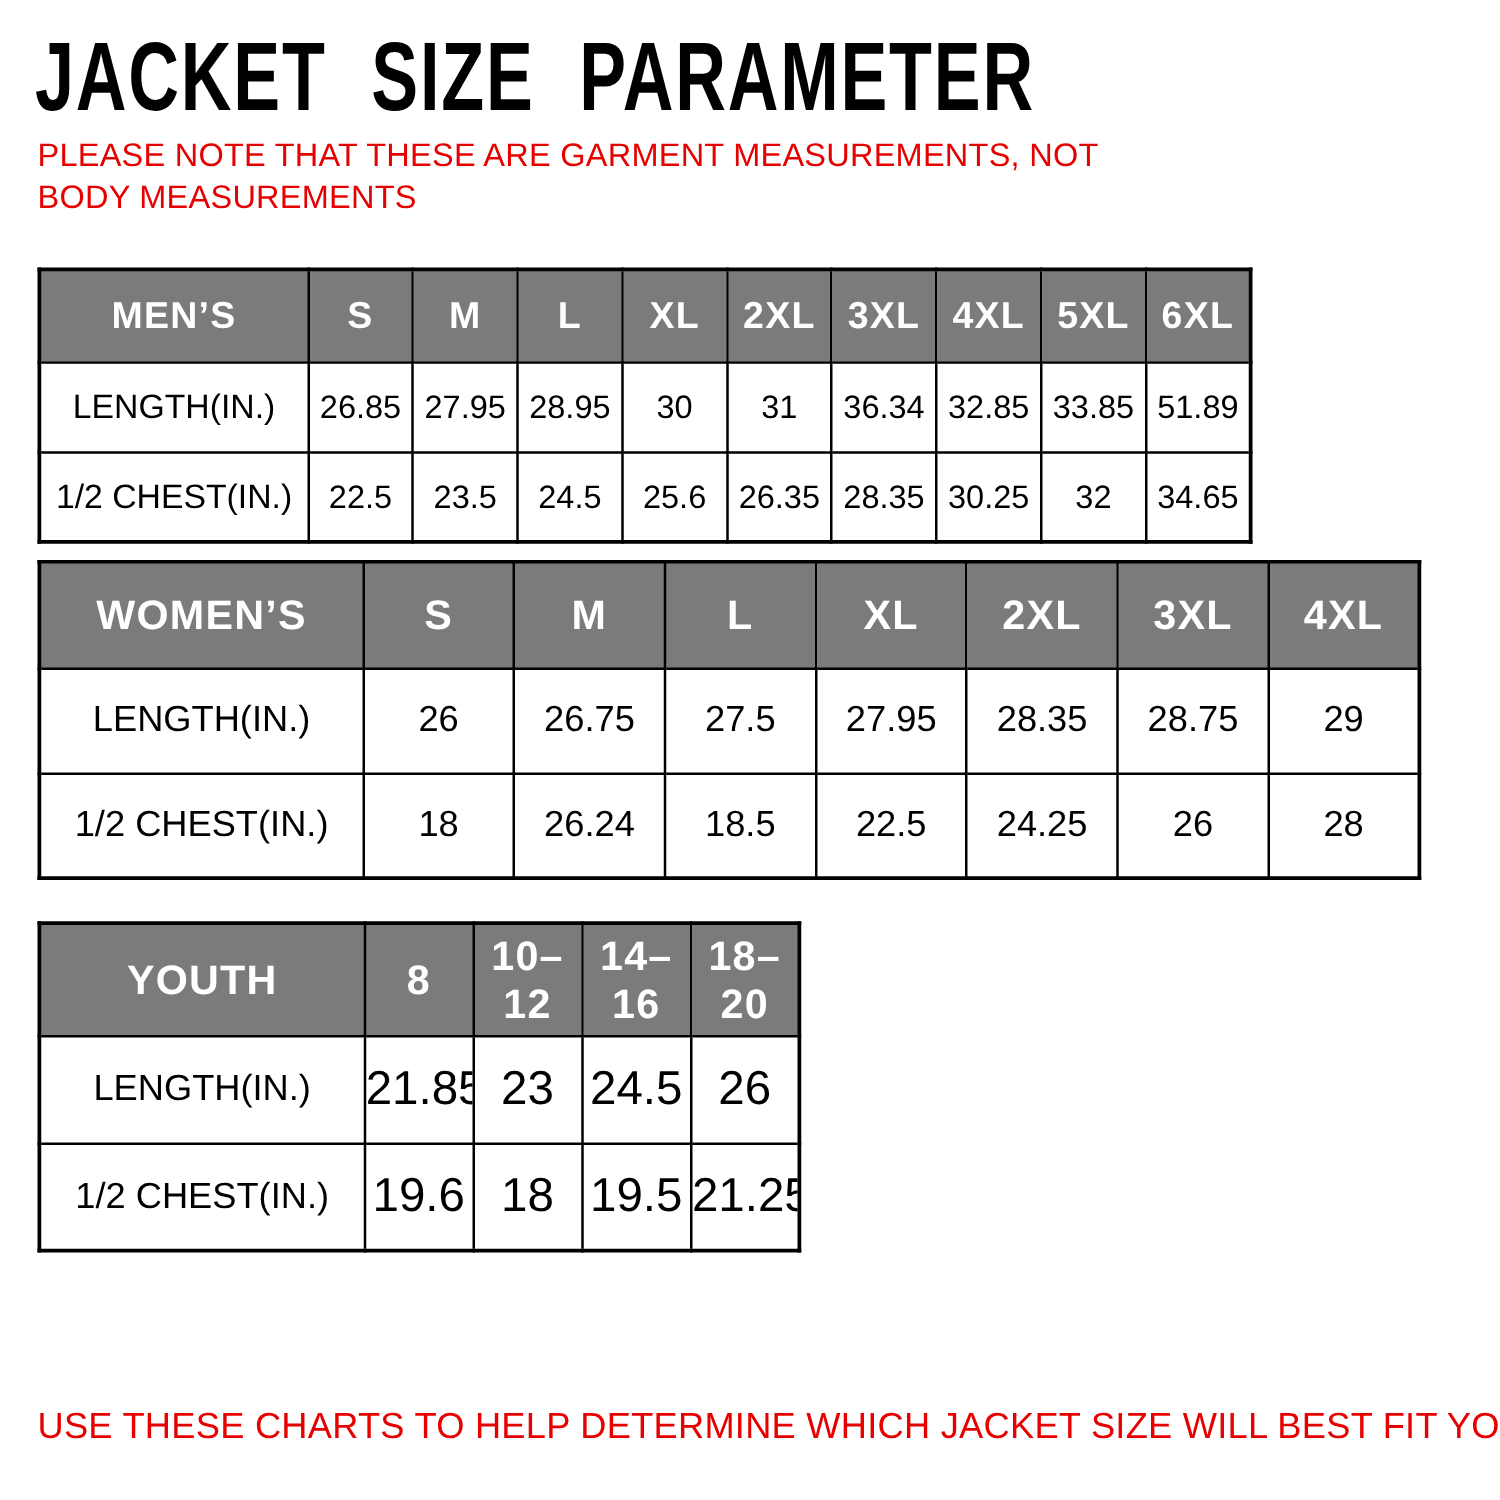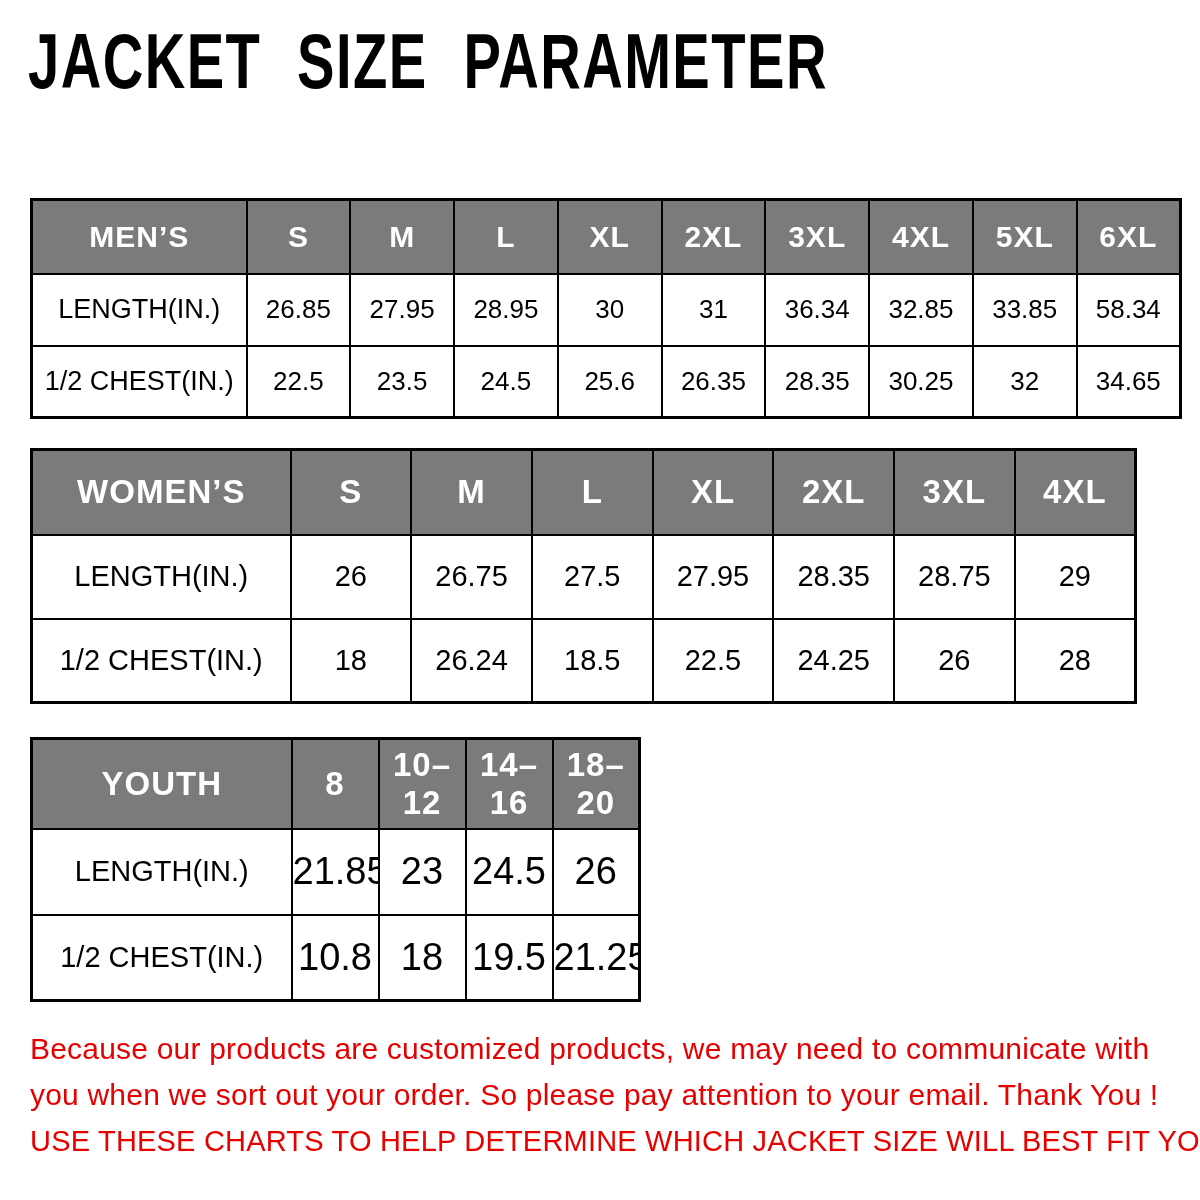--- a/index.html
+++ b/index.html
@@ -47,21 +47,21 @@
     padding:0;color:#000;
     overflow:hidden;
   }
   .size-table thead th{
     background:var(--gray);
     color:var(--header-text);
     font-weight:bold;
     letter-spacing:1px;
   }
 
-  .tbl-mens{top:198px;width:1152px;}
+  .tbl-mens{top:214px;width:972px;}
   .tbl-mens thead tr{height:74px;}
   .tbl-mens tbody tr{height:72px;}
   .tbl-mens .col-label{width:215px;}
   .tbl-mens thead th{font-size:30px;}
   .tbl-mens tbody td{font-size:26px;}
   .tbl-mens tbody td.row-label{font-size:27px;}
 
   .tbl-womens{top:448px;width:1107px;}
   .tbl-womens thead tr{height:85px;}
   .tbl-womens tbody tr{height:84px;}
@@ -91,20 +91,21 @@
     font-size:29px;line-height:34px;
     white-space:nowrap;
     letter-spacing:0.2px;
   }
 </style>
 </head>
 <body>
 
 <div class="page">
   <h1 class="title">JACKET SIZE PARAMETER</h1>
+  <p class="note">PLEASE NOTE THAT THESE ARE GARMENT MEASUREMENTS, NOT BODY MEASUREMENTS</p>
 
   <table id="tbl-0" class="size-table tbl-mens">
       <colgroup>
         <col class="col-label">
         <col>
         <col>
         <col>
         <col>
         <col>
         <col>
@@ -130,21 +131,21 @@
         <tr>
           <td class="row-label">LENGTH(IN.)</td>
           <td>26.85</td>
           <td>27.95</td>
           <td>28.95</td>
           <td>30</td>
           <td>31</td>
           <td>36.34</td>
           <td>32.85</td>
           <td>33.85</td>
-          <td>58.34</td>
+          <td>51.89</td>
         </tr>
         <tr>
           <td class="row-label">1/2 CHEST(IN.)</td>
           <td>22.5</td>
           <td>23.5</td>
           <td>24.5</td>
           <td>25.6</td>
           <td>26.35</td>
           <td>28.35</td>
           <td>30.25</td>
@@ -219,23 +220,22 @@
       <tbody>
         <tr>
           <td class="row-label">LENGTH(IN.)</td>
           <td>21.85</td>
           <td>23</td>
           <td>24.5</td>
           <td>26</td>
         </tr>
         <tr>
           <td class="row-label">1/2 CHEST(IN.)</td>
-          <td>10.8</td>
+          <td>19.6</td>
           <td>18</td>
           <td>19.5</td>
           <td>21.25</td>
         </tr>
       </tbody>
     </table>
 
-  <p class="footer-para">Because our products are customized products, we may need to communicate with you when we sort out your order. So please pay attention to your email. Thank You !</p>
   <p class="footer-advice">USE THESE CHARTS TO HELP DETERMINE WHICH JACKET SIZE WILL BEST FIT YOU.</p>
 </div>
 
 </body></html>

